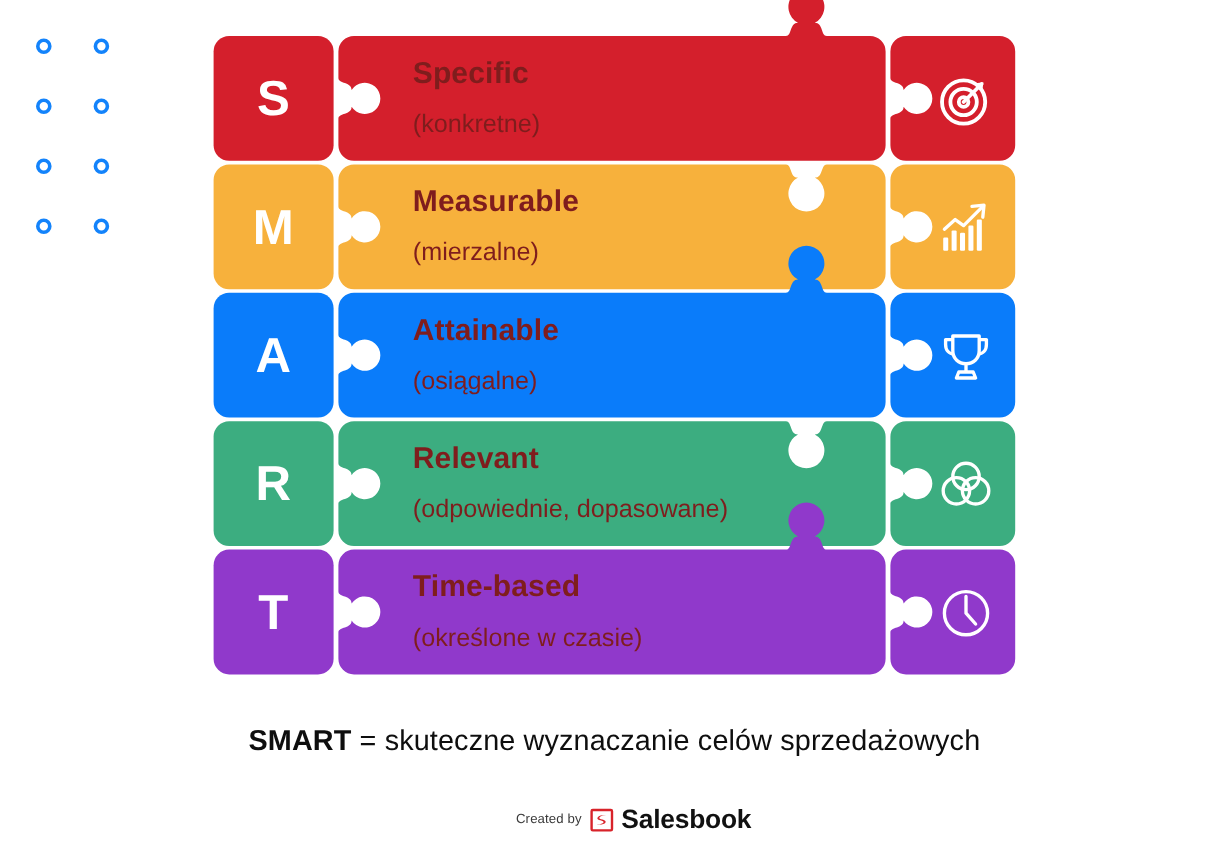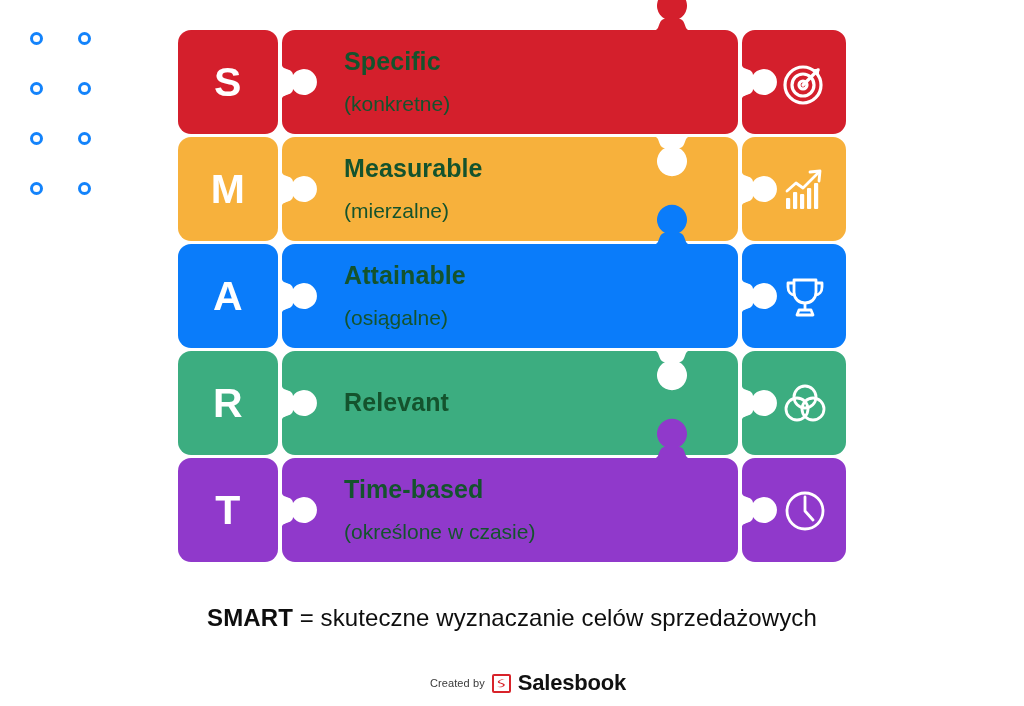--- a/index.html
+++ b/index.html
@@ -99,21 +99,21 @@
   }
 
   .body-text {
     position: absolute;
     left: 62px;
     top: 0;
     height: 104px;
     display: flex;
     flex-direction: column;
     justify-content: center;
-    color: #14532d;
+    color: #7f1d1d;
     pointer-events: none;
   }
   .term-en {
     font-size: 25px;
     font-weight: bold;
     line-height: 1.18;
     letter-spacing: 0.1px;
   }
   .term-pl {
     font-size: 21px;
@@ -292,20 +292,21 @@
   <div class="puzzle-row row-3">
     <div class="letter-tile" id="letter-3" style="background: rgb(60, 173, 128);">
       <span class="letter-glyph">R</span>
     </div>
     <div class="body-tile">
       <svg class="tile-svg" id="bodysvg-3" viewBox="0 0 456 104" preserveAspectRatio="none">
           <path d="M 13 0 L 373 0 C 378 0 376 11 383 11 A 15 15 0 1 0 397 11 C 404 11 402 0 407 0 L 443 0 A 13 13 0 0 1 456 13 L 456 91 A 13 13 0 0 1 443 104 L 13 104 A 13 13 0 0 1 0 91 L 0 69 C 0 64 11 66 11 59 A 13 13 0 1 0 11 45 C 11 38 0 40 0 35 L 0 13 A 13 13 0 0 1 13 0 Z" fill="#3CAD80"></path>
         </svg>
       <div class="body-text">
         <span class="term-en">Relevant</span>
+        <span class="term-pl">(odpowiednie, dopasowane)</span>
       </div>
     </div>
     <div class="icon-tile">
       <svg class="tile-svg" id="iconsvg-3" viewBox="0 0 104 104">
           <path d="M 13 0 L 91 0 A 13 13 0 0 1 104 13 L 104 91 A 13 13 0 0 1 91 104 L 13 104 A 13 13 0 0 1 0 91 L 0 69 C 0 64 11 66 11 59 A 13 13 0 1 0 11 45 C 11 38 0 40 0 35 L 0 13 A 13 13 0 0 1 13 0 Z" fill="#3CAD80"></path>
         </svg>
       <div class="icon-wrap">
         <svg viewBox="0 0 50 50">
           <circle cx="25" cy="18" r="11" fill="none" stroke="#fff" stroke-width="2.8"></circle>
           <circle cx="17" cy="30" r="11" fill="none" stroke="#fff" stroke-width="2.8"></circle>

